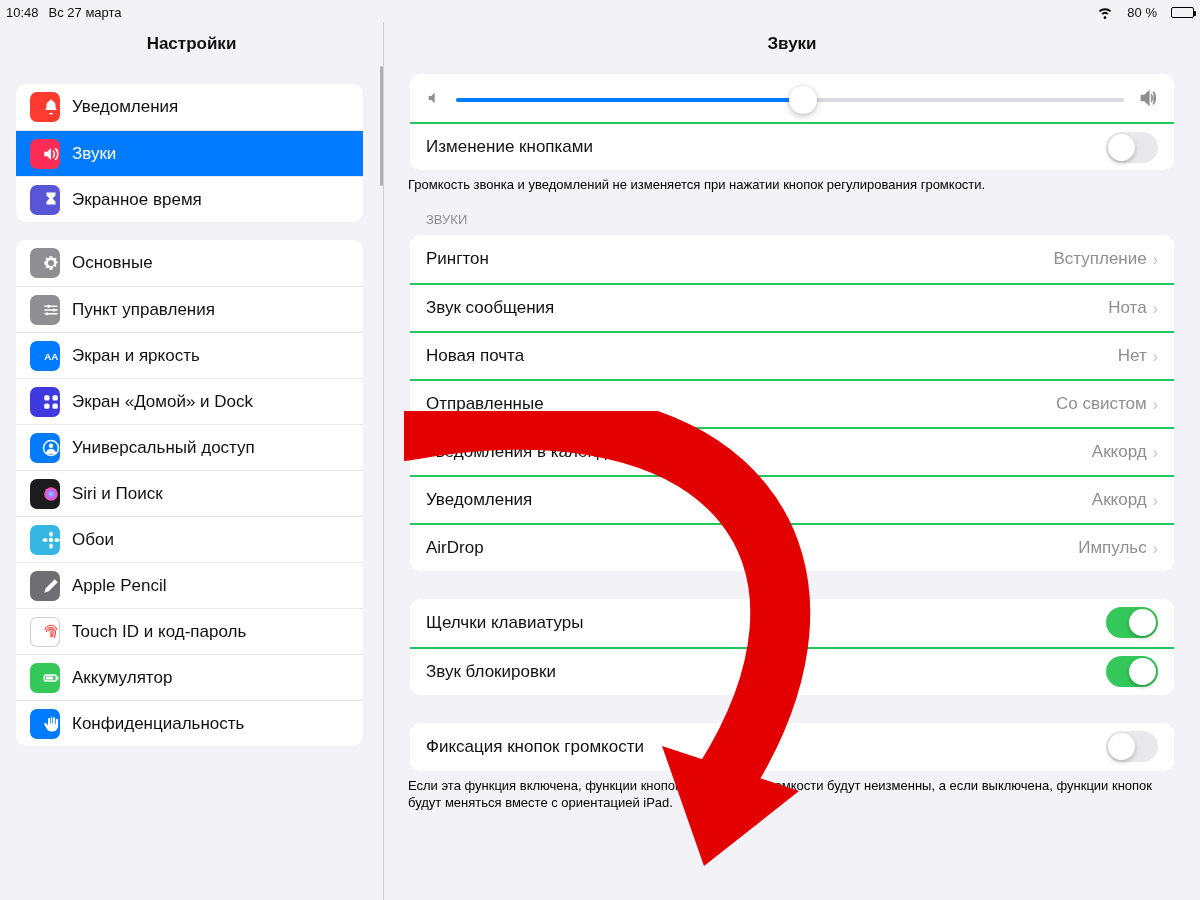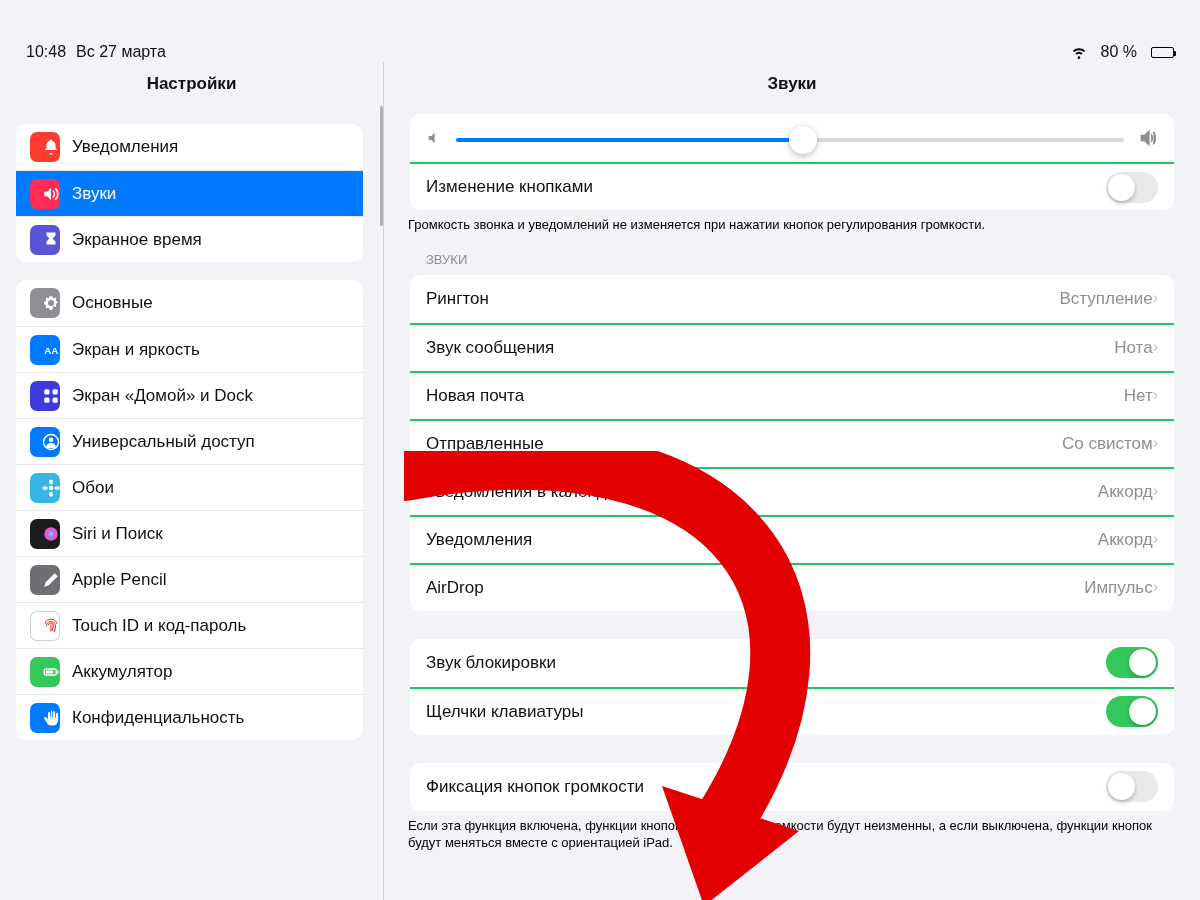--- a/index.html
+++ b/index.html
@@ -4,23 +4,23 @@
 <style>
   * { box-sizing: border-box; margin: 0; padding: 0; }
   body {
     font-family: -apple-system, "Helvetica Neue", Helvetica, Arial, sans-serif;
     width: 1200px; height: 900px;
     background: #f2f2f7;
     overflow: hidden;
     color: #111;
   }
   .statusbar {
-    height: 22px; padding: 2px 26px 0;
+    height: 22px; padding: 2px 6px 0;
     display: flex; align-items: center;
-    font-size: 16px; font-weight: 500; margin-top: 40px;
+    font-size: 13px; font-weight: 500;
   }
   .statusbar .left { display:flex; gap:10px; }
   .statusbar .right { margin-left: auto; display:flex; align-items:center; gap:14px; }
   .battery { display:inline-flex; align-items:center; gap:2px; }
   .battery-shell { width:23px; height:11px; border:1px solid #000; border-radius:2px; position:relative; }
   .battery-shell::after { content:""; position:absolute; right:-3px; top:3px; width:2px; height:5px; background:#000; border-radius:0 1px 1px 0; }
   .battery-fill { height:100%; background:#000; border-radius:1px 0 0 1px; }
   .wifi-icon svg { width:16px; height:14px; display:block; }
 
   .columns { display:flex; height: calc(100% - 22px); }
@@ -69,21 +69,21 @@
     margin: 8px 18px 0;
     background:#fff; border-radius:10px; overflow:hidden;
   }
   .prow {
     display:flex; align-items:center;
     height:48px; padding:0 16px;
     border-top:2px solid #22c55e;
     font-size:17px;
   }
   .prow:first-child { border-top:none; }
-  .prow .value { margin-left:auto; color:#8e8e93; display:flex; align-items:flex-start; }
+  .prow .value { margin-left:auto; color:#8e8e93; display:flex; align-items:flex-end; gap:6px; }
   .chev { color:#c6c6cb; font-size:16px; }
   .footer-note {
     margin: 6px 16px 0; font-size:13px; color:#000000; line-height:1.35;
   }
   .section-header {
     margin: 18px 34px 2px; font-size:13px; color:#8e8e93; text-transform:uppercase;
   }
 
   
   .volume-row { padding:14px 16px 10px; display:flex; align-items:center; gap:14px; }
@@ -175,20 +175,31 @@
       <div class="group" id="sb-g2">
           <div class="row">
             <span class="icon-tile" style="background: rgb(142, 142, 147);">
               <svg viewBox="0 0 24 24">
                 <path fill="#fff" d="M12 8a4 4 0 1 0 0 8 4 4 0 0 0 0-8Zm9 4-2 .5a7 7 0 0 1-.7 1.7l1 1.8-1.4 1.4-1.8-1a7 7 0 0 1-1.7.7L14 21h-4l-.5-2a7 7 0 0 1-1.7-.7l-1.8 1L4.6 18l1-1.8A7 7 0 0 1 5 14.5L3 14v-4l2-.5a7 7 0 0 1 .7-1.7l-1-1.8L6 4.6l1.8 1A7 7 0 0 1 9.5 5L10 3h4l.5 2a7 7 0 0 1 1.7.7l1.8-1L19.4 6l-1 1.8a7 7 0 0 1 .7 1.7L21 10Z"></path>
               </svg>
             </span>
             <span>Основные</span>
           </div>
           <div class="row">
+            <span class="icon-tile" style="background: rgb(142, 142, 147);">
+              <svg viewBox="0 0 24 24">
+                <path stroke="#fff" stroke-width="2" stroke-linecap="round" d="M4 7h16M4 12h16M4 17h16"></path>
+                <circle cx="9" cy="7" r="2" fill="#fff"></circle>
+                <circle cx="16" cy="12" r="2" fill="#fff"></circle>
+                <circle cx="7" cy="17" r="2" fill="#fff"></circle>
+              </svg>
+            </span>
+            <span>Пункт управления</span>
+          </div>
+          <div class="row">
             <span class="icon-tile" style="background: rgb(0, 122, 255);">
               <svg viewBox="0 0 24 24">
                 <text x="3" y="17" font-size="13" font-weight="700" fill="#fff">AA</text>
               </svg>
             </span>
             <span>Экран и яркость</span>
           </div>
           <div class="row">
             <span class="icon-tile" style="background: rgb(63, 58, 224);">
               <svg viewBox="0 0 24 24">
@@ -202,51 +213,51 @@
           </div>
           <div class="row">
             <span class="icon-tile" style="background: rgb(0, 122, 255);">
               <svg viewBox="0 0 24 24">
                 <circle cx="12" cy="12" r="10" fill="none" stroke="#fff" stroke-width="2"></circle>
                 <circle cx="12" cy="9" r="3" fill="#fff"></circle>
                 <path fill="#fff" d="M5 20a7 7 0 0 1 14 0Z"></path>
               </svg>
             </span>
             <span>Универсальный доступ</span>
-          </div>
-          <div class="row">
-            <span class="icon-tile" style="background: rgb(54, 183, 227);">
-              <svg viewBox="0 0 24 24">
-                <circle cx="12" cy="12" r="3" fill="#fff"></circle>
-                <g fill="#fff">
-                  <ellipse cx="12" cy="4" rx="2.5" ry="3.5"></ellipse>
-                  <ellipse cx="12" cy="20" rx="2.5" ry="3.5"></ellipse>
-                  <ellipse cx="4" cy="12" rx="3.5" ry="2.5"></ellipse>
-                  <ellipse cx="20" cy="12" rx="3.5" ry="2.5"></ellipse>
-                </g>
-              </svg>
-            </span>
-            <span>Обои</span>
           </div>
           <div class="row">
             <span class="icon-tile" style="background: rgb(28, 28, 30);">
               <svg viewBox="0 0 24 24">
                 <circle cx="12" cy="12" r="9" fill="url(#sg)"></circle>
                 <defs>
                   <radialGradient id="sg">
                     <stop offset="0" stop-color="#6ee3ff"></stop>
                     <stop offset=".5" stop-color="#b46bff"></stop>
                     <stop offset="1" stop-color="#ff4fa0"></stop>
                   </radialGradient>
                 </defs>
               </svg>
             </span>
             <span>Siri и Поиск</span>
           </div>
           <div class="row">
+            <span class="icon-tile" style="background: rgb(54, 183, 227);">
+              <svg viewBox="0 0 24 24">
+                <circle cx="12" cy="12" r="3" fill="#fff"></circle>
+                <g fill="#fff">
+                  <ellipse cx="12" cy="4" rx="2.5" ry="3.5"></ellipse>
+                  <ellipse cx="12" cy="20" rx="2.5" ry="3.5"></ellipse>
+                  <ellipse cx="4" cy="12" rx="3.5" ry="2.5"></ellipse>
+                  <ellipse cx="20" cy="12" rx="3.5" ry="2.5"></ellipse>
+                </g>
+              </svg>
+            </span>
+            <span>Обои</span>
+          </div>
+          <div class="row">
             <span class="icon-tile" style="background: rgb(110, 110, 115);">
               <svg viewBox="0 0 24 24">
                 <path fill="#fff" d="m3 21 2-6L17 3l4 4L9 19Z"></path>
               </svg>
             </span>
             <span>Apple Pencil</span>
           </div>
           <div class="row">
             <span class="icon-tile" style="background: rgb(255, 255, 255); box-shadow: rgb(208, 208, 212) 0px 0px 0px 1px inset;">
               <svg viewBox="0 0 24 24">
@@ -358,29 +369,29 @@
             <span>AirDrop</span>
     <span class="value">
               <span>Импульс</span>
     <span class="chev">›</span>
             </span>
           </div>
         </div>
 
       <div class="pgroup" id="toggles-list" style="margin-top:28px;">
           <div class="prow">
-            <span>Звук блокировки</span>
+            <span>Щелчки клавиатуры</span>
             <span class="value">
               <span class="toggle on">
                 <span class="knob"></span>
               </span>
             </span>
           </div>
           <div class="prow">
-            <span>Щелчки клавиатуры</span>
+            <span>Звук блокировки</span>
             <span class="value">
               <span class="toggle on">
                 <span class="knob"></span>
               </span>
             </span>
           </div>
         </div>
 
       <div class="pgroup" style="margin-top:28px;">
         <div class="prow">

